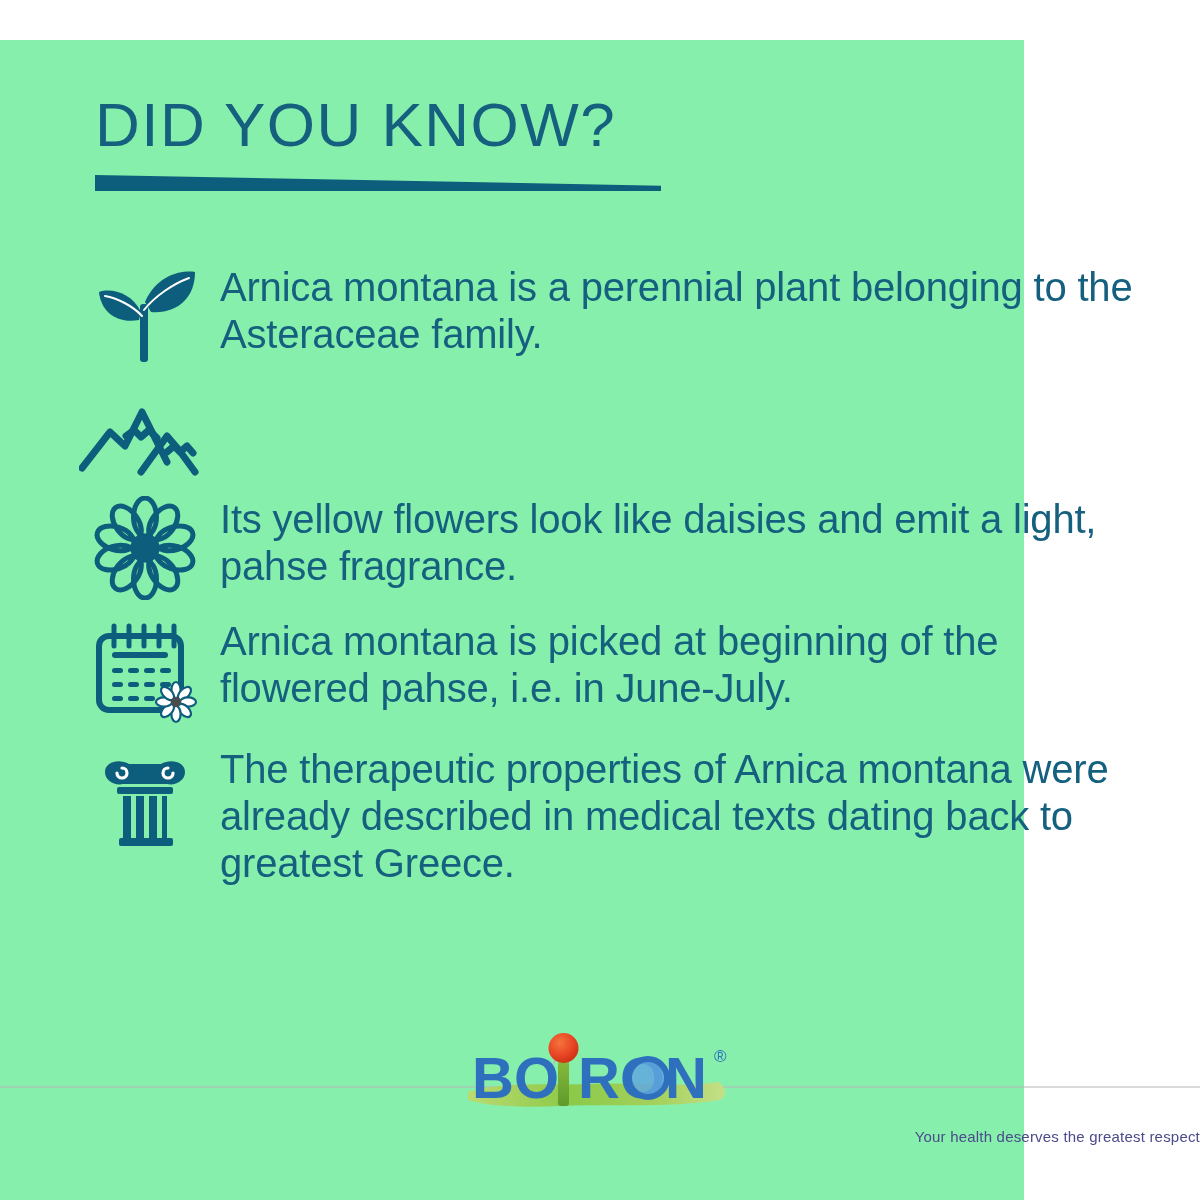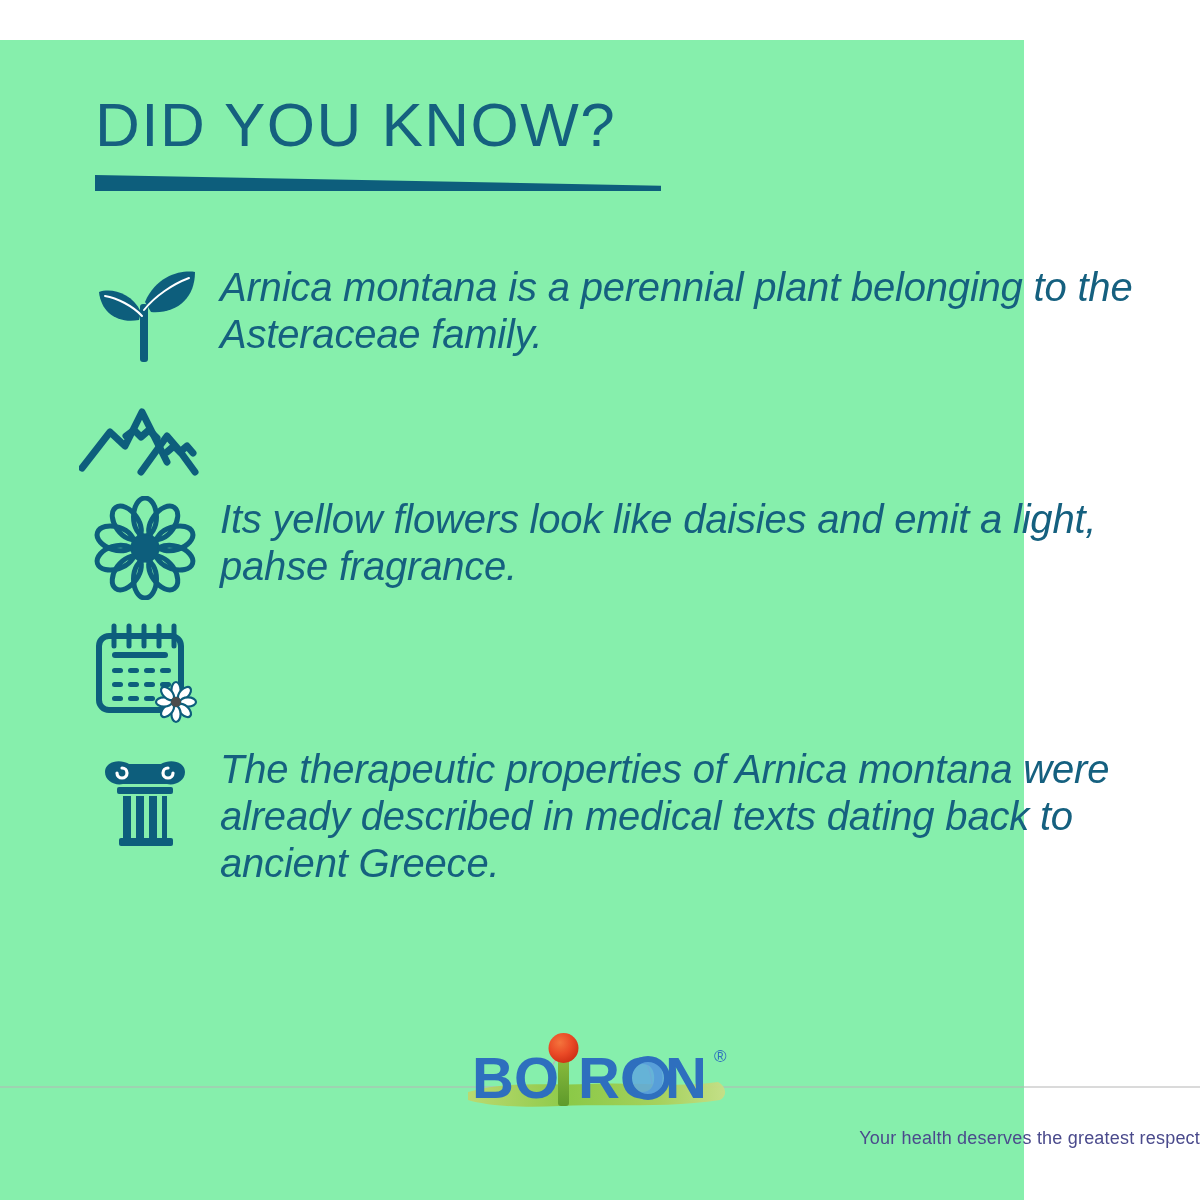--- a/index.html
+++ b/index.html
@@ -53,21 +53,20 @@
   .facts {
     position: absolute;
     left: 70px;
     top: 222px;
     width: 1075px;
   }
   .fact {
     display: flex;
     align-items: flex-start;
     margin-bottom: 18px;
-    font-style: italic;
   }
   .fact-icon {
     flex: 0 0 150px;
     width: 150px;
     display: flex;
     align-items: flex-start;
     justify-content: center;
     padding-top: 6px;
   }
   .fact-icon svg { display: block; }
@@ -115,21 +114,21 @@
     position: relative;
     width: 300px;
     height: 92px;
     margin: 0 auto;
   }
   .logo svg { display: block; }
 
   .tagline {
     margin-top: 8px;
     font-family: "Liberation Sans", sans-serif;
-    font-size: 18px;
+    font-size: 15px;
     font-weight: 400;
     letter-spacing: 0.2px;
     color: #4A4A8C;
   }
 </style>
 </head>
 <body>
 
 <div class="page">
 
@@ -267,20 +266,21 @@
                   <ellipse cx="0" cy="-12" rx="4.6" ry="8"></ellipse>
                 </g>
               <g transform="rotate(315)">
                   <ellipse cx="0" cy="-12" rx="4.6" ry="8"></ellipse>
                 </g>
             </g>
             <circle cx="0" cy="0" r="5" fill="#4B4B4B"></circle>
           </g>
         </svg>
       </div>
+      <div class="fact-text">Arnica montana is picked at beginning of the flowered pahse, i.e. in June-July.</div>
     </div>
 
     <div class="fact f5">
       <div class="fact-icon">
         <svg width="100" height="96" viewBox="0 0 100 96" aria-hidden="true">
           <g fill="#0D5E7C">
 
             <path d="M10 18 C10 8 24 4 34 10 L66 10 C76 4 90 8 90 18
                      C90 27 80 32 72 30 L28 30 C20 32 10 27 10 18 Z"></path>
             <rect x="26" y="18" width="48" height="9"></rect>
@@ -293,21 +293,21 @@
 
             <rect x="24" y="84" width="54" height="8" rx="2"></rect>
           </g>
 
           <g fill="none" stroke="#ffffff" stroke-width="3.2" stroke-linecap="round">
             <path d="M22 19 a5 5 0 1 0 5 -5"></path>
             <path d="M78 19 a5 5 0 1 1 -5 -5"></path>
           </g>
         </svg>
       </div>
-      <div class="fact-text">The therapeutic properties of Arnica montana were already described in medical texts dating back to ancient Greece.</div>
+      <div class="fact-text">The therapeutic properties of Arnica montana were already described in medical texts dating back to greatest Greece.</div>
     </div>
 
   </div>
 
   <div class="divider-wrap">
     <svg width="1200" height="32" viewBox="0 0 1200 32" aria-hidden="true">
       <path d="M0 28 L548 28 A52 52 0 0 1 652 28 L1200 28" fill="none" stroke="#B5B5B5" stroke-width="1.2"></path>
     </svg>
   </div>
 

